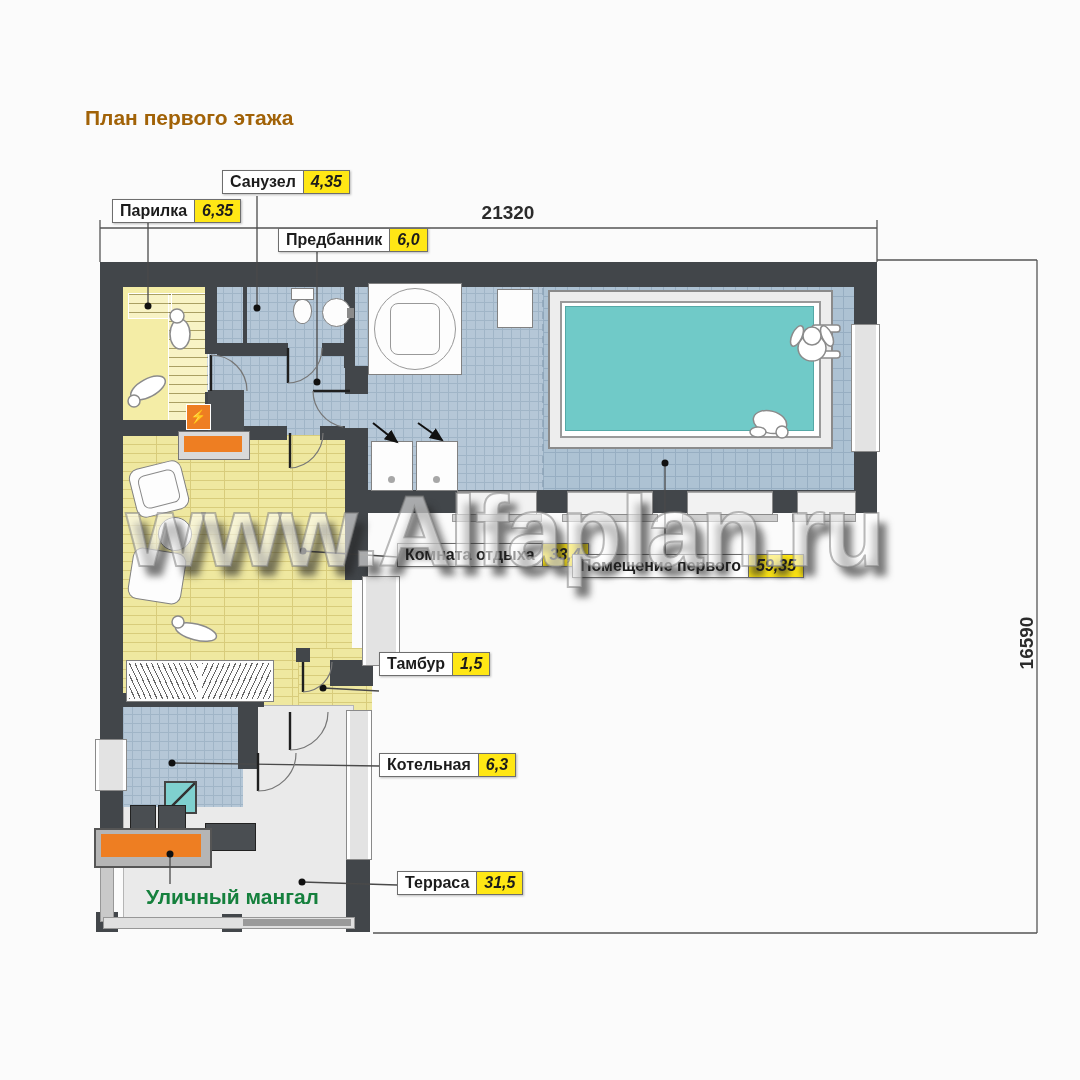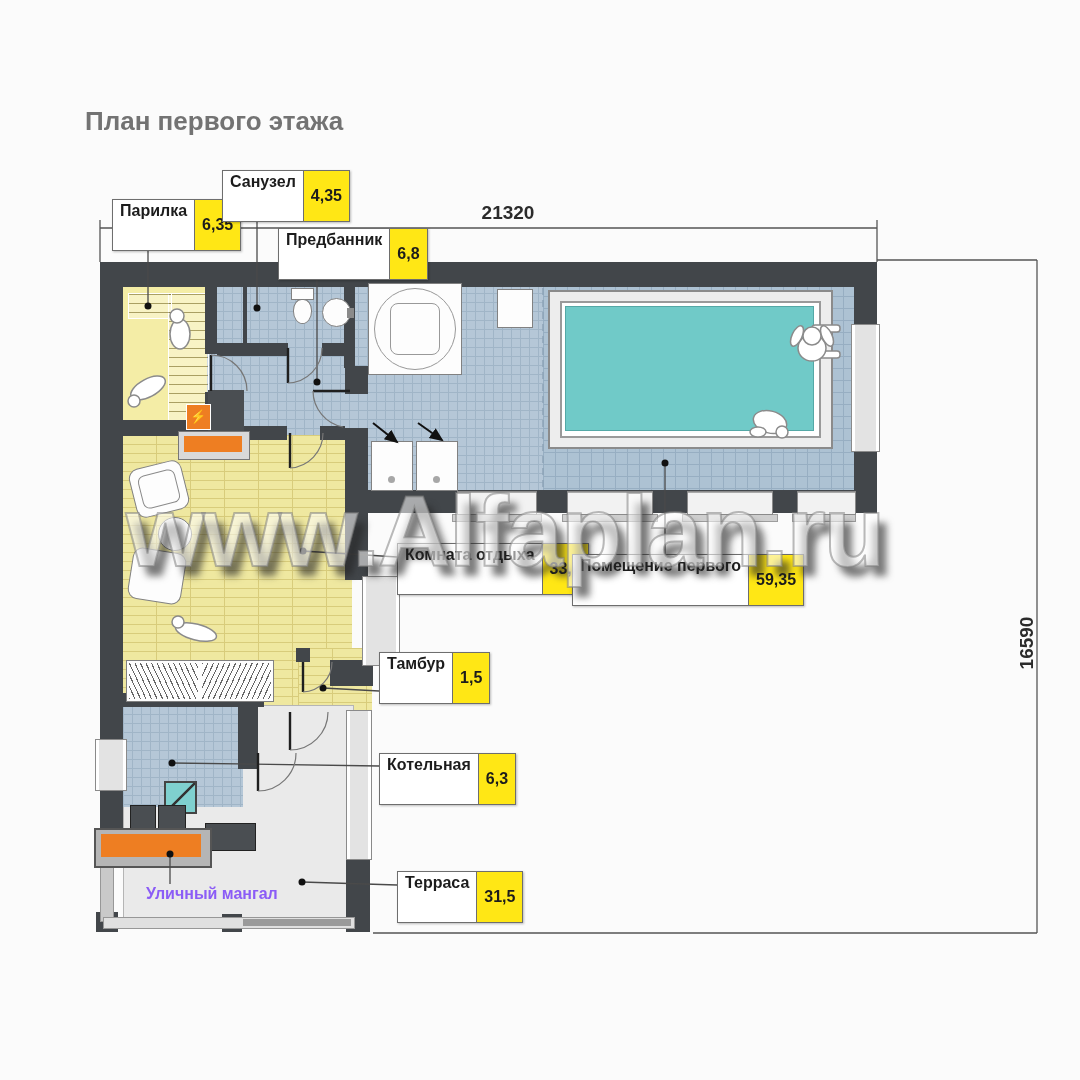--- a/index.html
+++ b/index.html
@@ -33,24 +33,24 @@
   .hatch{background-image:repeating-linear-gradient(65deg,#666 0 1px,transparent 1px 5px);}
   .hatch2{background-image:repeating-linear-gradient(115deg,#666 0 1px,transparent 1px 5px);}
   .benchlines{background-image:repeating-linear-gradient(180deg,rgba(120,108,55,.6) 0 1px,rgba(255,255,255,.35) 1px 9px);
     border:1px solid #fff;z-index:2;}
   .dark{background:#4a4e52;z-index:4;}
   .orange{background:#ee7e22;z-index:4;}
   
   .callout{position:absolute;display:flex;z-index:7;font-weight:bold;font-size:16px;color:#1c1c1c;
     filter:drop-shadow(1px 1px 1px rgba(0,0,0,.25));white-space:nowrap;}
   .callout .nm{background:#fff;border:1.6px solid #6e6e6e;padding:2px 7px;}
-  .callout .ar{background:#ffe715;border:1.6px solid #6e6e6e;border-left:none;padding:16px 7px;}
-  .freelabel{position:absolute;z-index:7;font-weight:bold;font-size:16px;color:#8b5cf6;white-space:nowrap;}
+  .callout .ar{background:#ffe715;border:1.6px solid #6e6e6e;border-left:none;padding:2px 7px;font-style:italic;}
+  .freelabel{position:absolute;z-index:7;font-weight:bold;font-size:21px;color:#15803d;white-space:nowrap;}
   .dimnum{position:absolute;z-index:7;font-weight:bold;font-size:19px;color:#2b2b2b;text-align:center;}
-  #title{position:absolute;left:85px;top:106px;font-size:26px;font-weight:bold;color:#737373;z-index:7;}
+  #title{position:absolute;left:85px;top:106px;font-size:21px;font-weight:bold;color:#a16207;z-index:7;}
   #overlay{position:absolute;left:0;top:0;z-index:6;}
   #watermark{position:absolute;left:126px;top:481px;z-index:9;font-size:101px;font-weight:bold;
     letter-spacing:-2px;line-height:1;color:rgba(255,255,255,0.55);
     -webkit-text-stroke:2px rgba(130,130,130,0.55);
     text-shadow:8px 10px 7px rgba(35,35,35,0.6);pointer-events:none;white-space:nowrap;}
   .round{border-radius:50%;}
 </style>
 </head>
 <body>
 
@@ -248,21 +248,21 @@
 <div class="callout" style="left:112px;top:199px">
   <span class="nm">Парилка</span>
   <span class="ar">6,35</span>
 </div>
 <div class="callout" style="left:222px;top:170px">
   <span class="nm">Санузел</span>
   <span class="ar">4,35</span>
 </div>
 <div class="callout" style="left:278px;top:228px">
   <span class="nm">Предбанник</span>
-  <span class="ar">6,8</span>
+  <span class="ar">6,0</span>
 </div>
 <div class="callout" style="left:397px;top:543px">
   <span class="nm">Комната отдыха</span>
   <span class="ar">33,4</span>
 </div>
 <div class="callout" style="left:572px;top:554px">
   <span class="nm">Помещение первого</span>
   <span class="ar">59,35</span>
 </div>
 <div class="callout" style="left:379px;top:652px">

